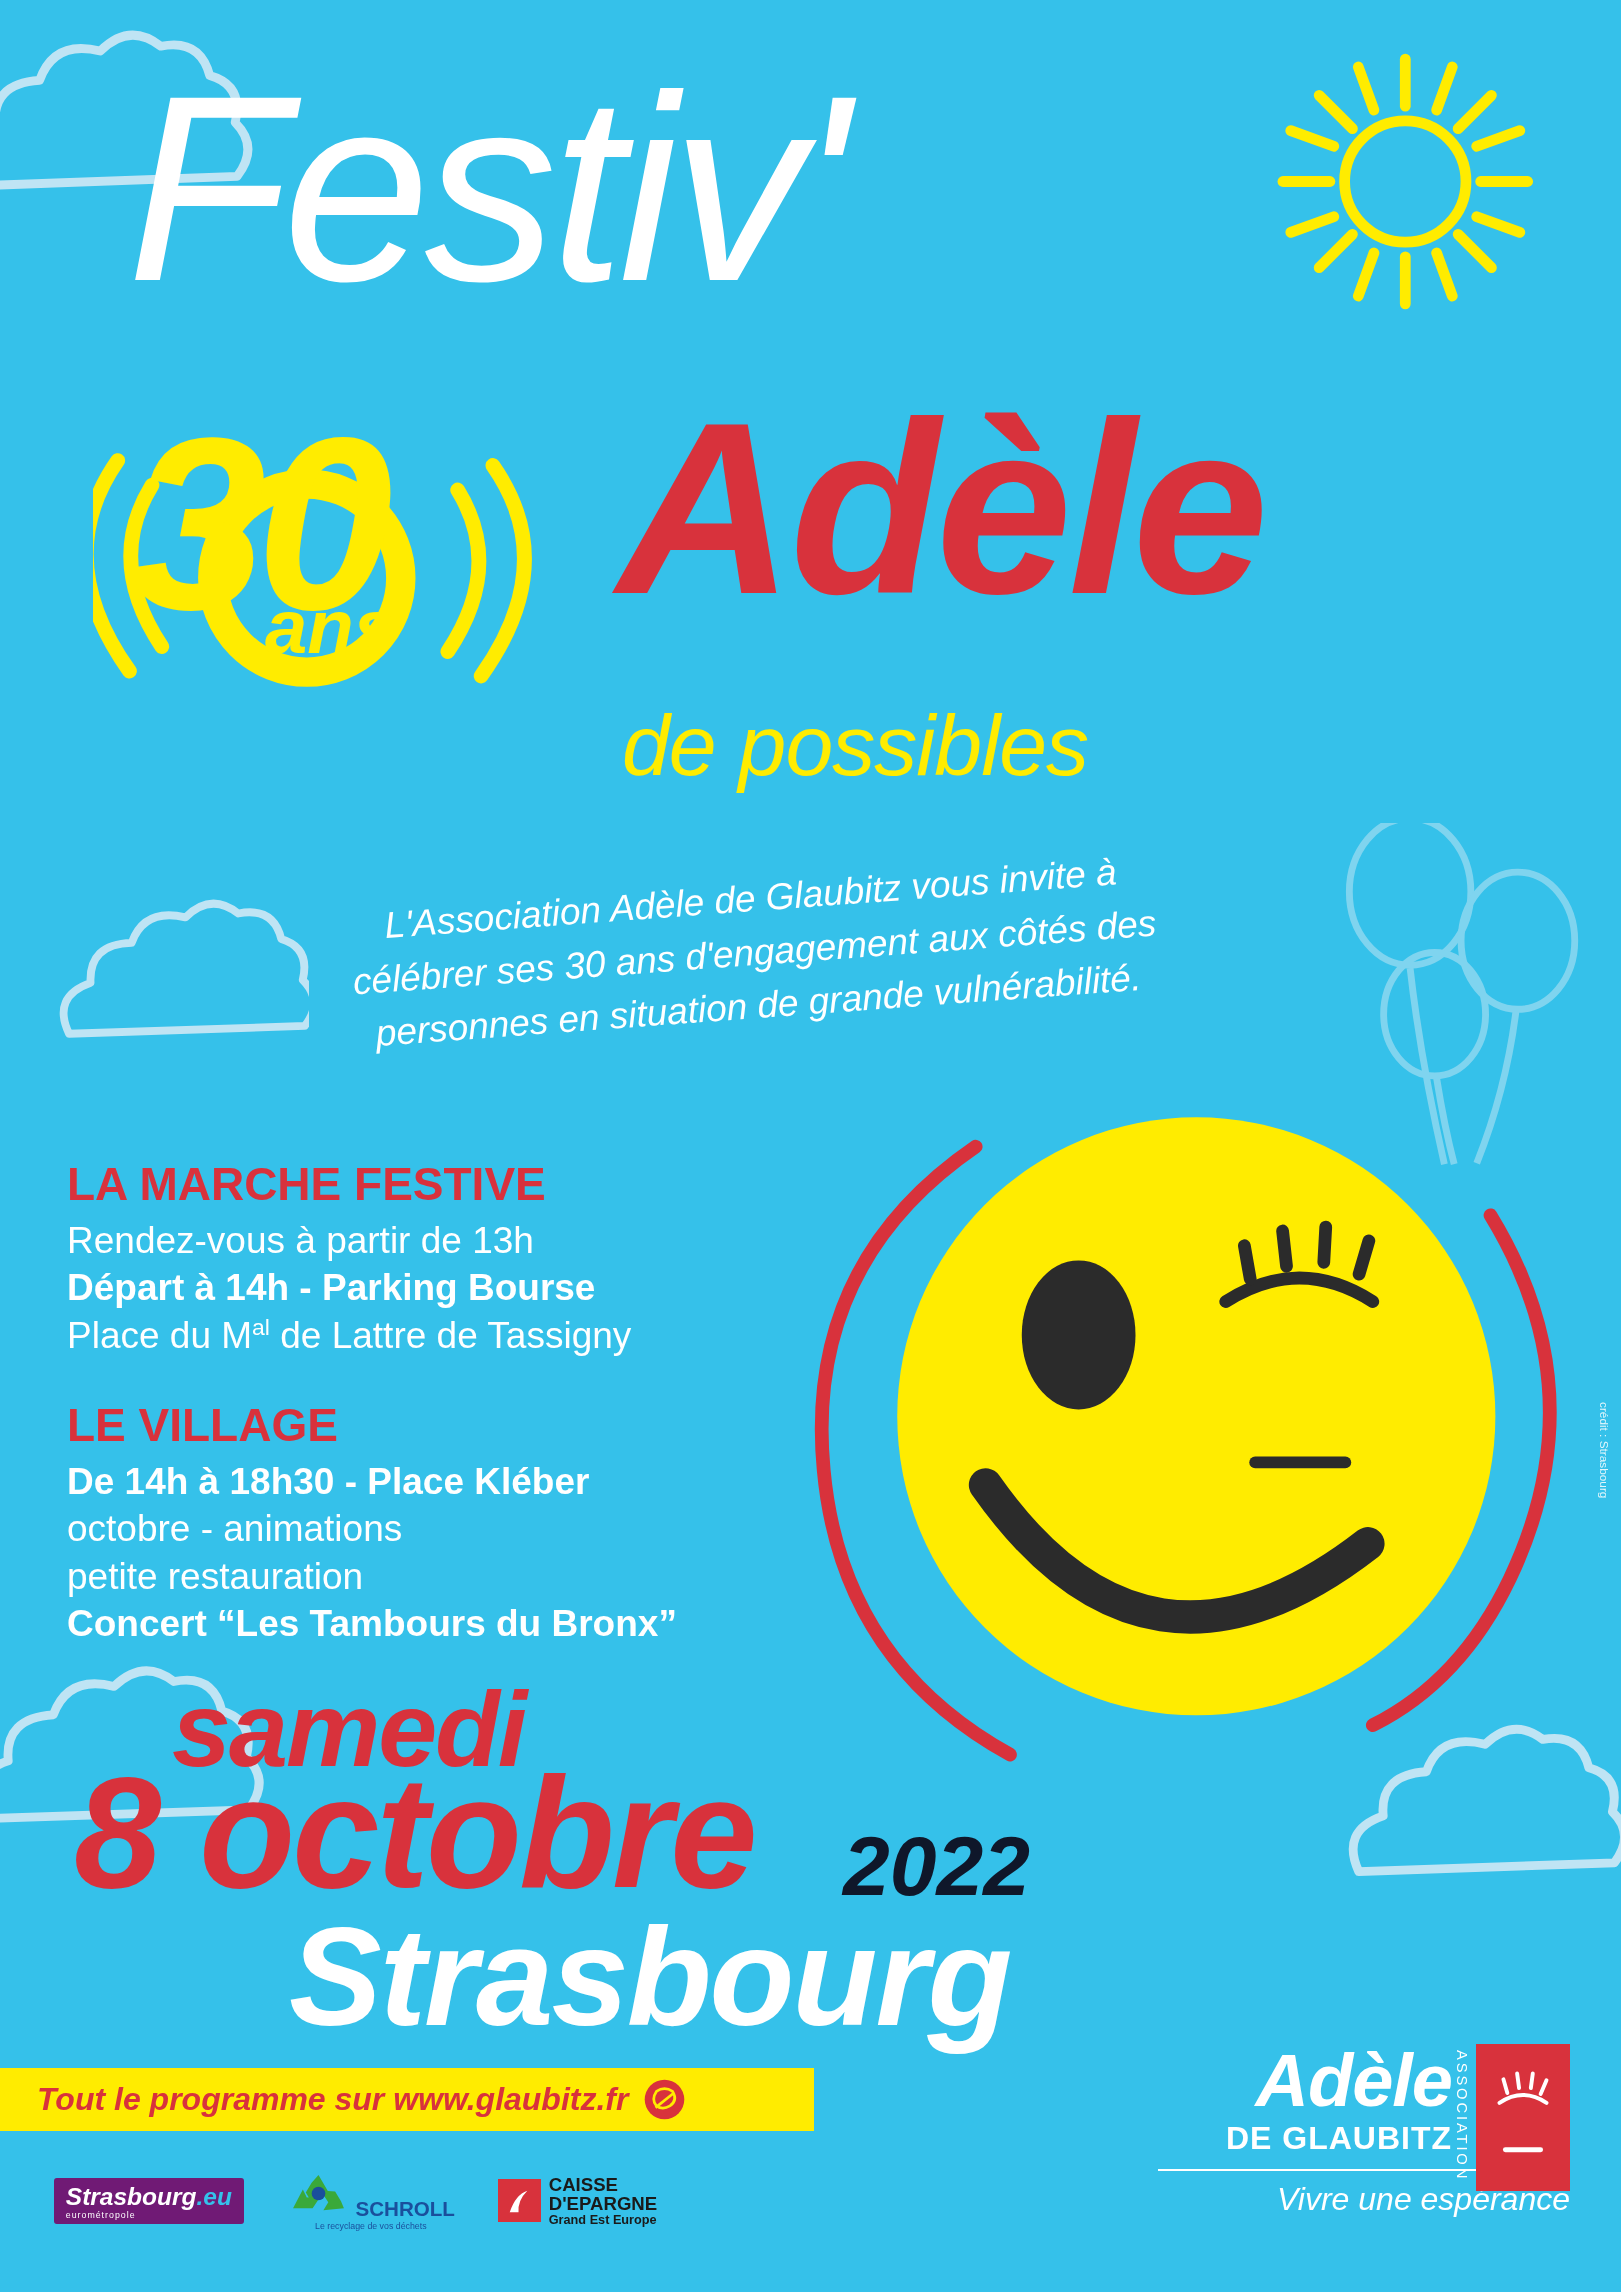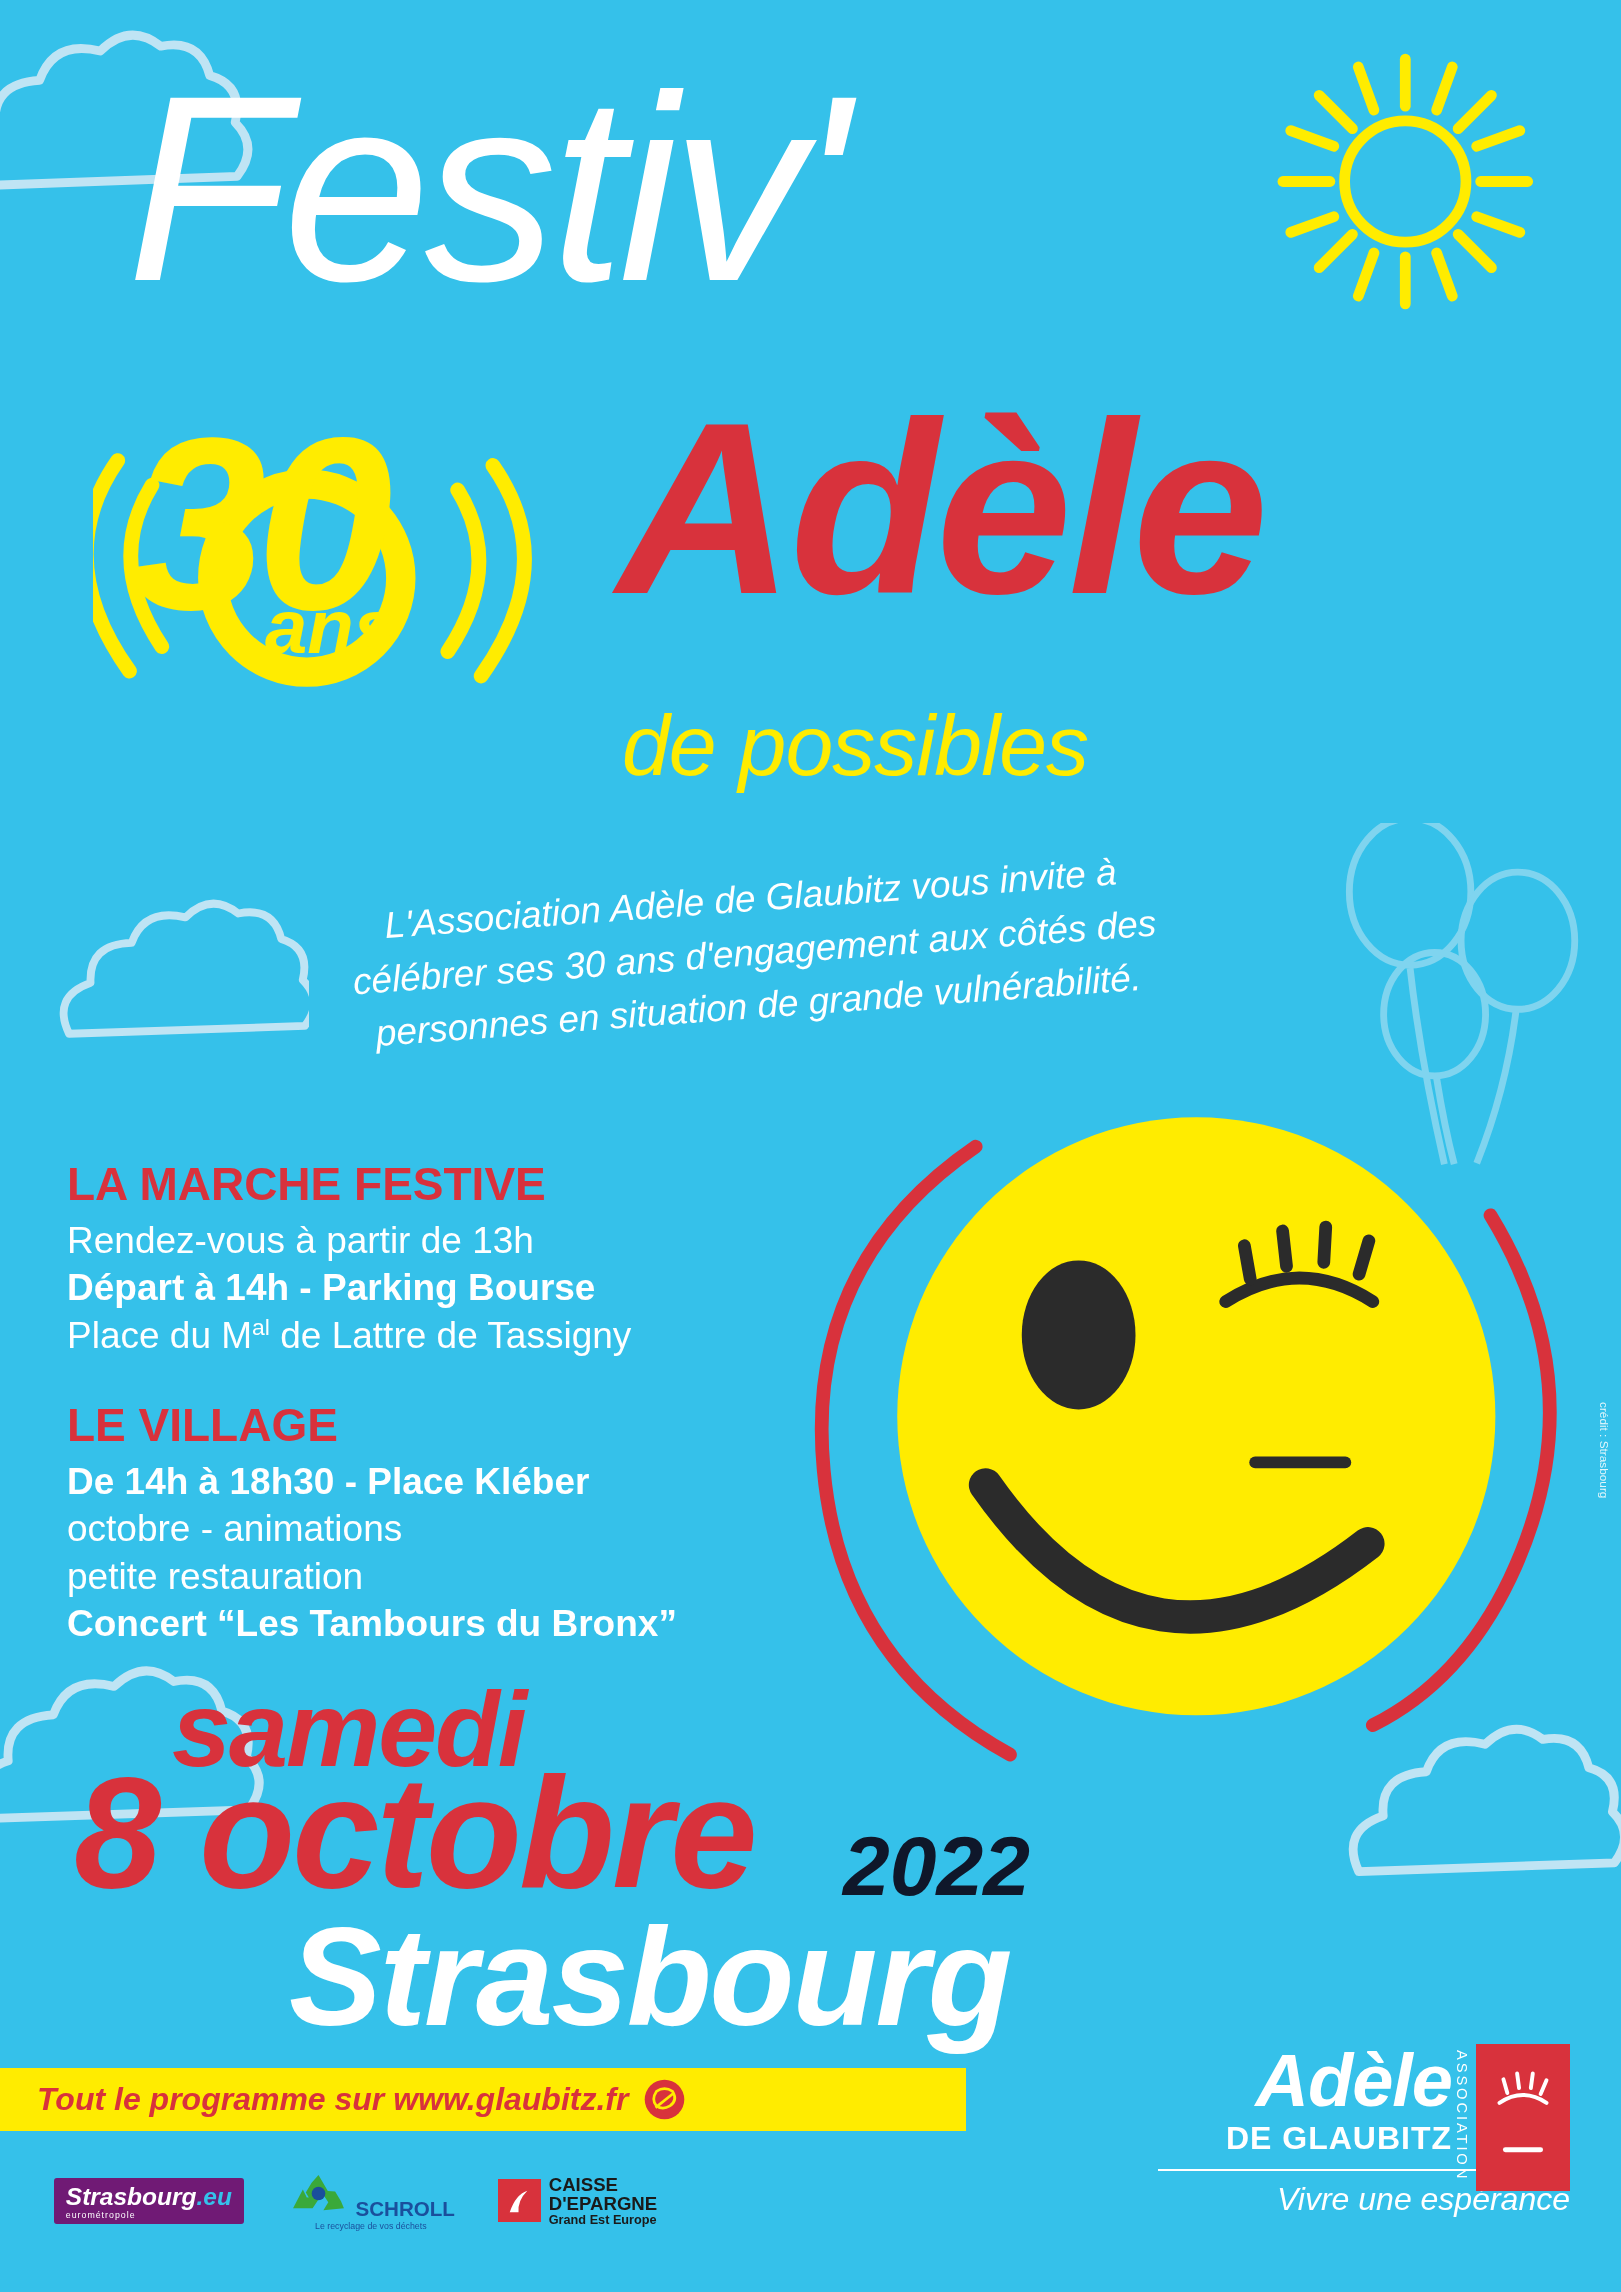--- a/index.html
+++ b/index.html
@@ -191,21 +191,21 @@
     font-style: italic;
     color: #ffffff;
     letter-spacing: -2px;
   }
 
   
   .prog-banner {
     position: absolute;
     left: 0px;
     top: 2068px;
-    width: 966px;
+    width: 814px;
     height: 63px;
     background: #ffec00;
     display: flex;
     align-items: center;
   }
   .prog-banner .txt {
     margin-left: 37px;
     color: #d8323c;
     font-size: 32px;
     font-weight: bold;

